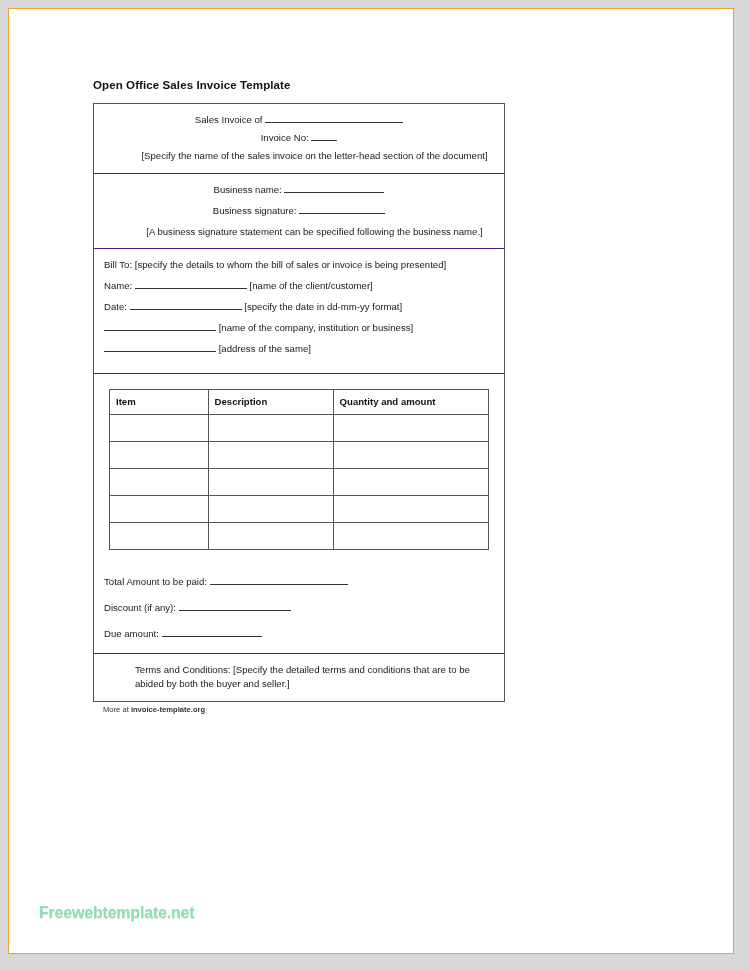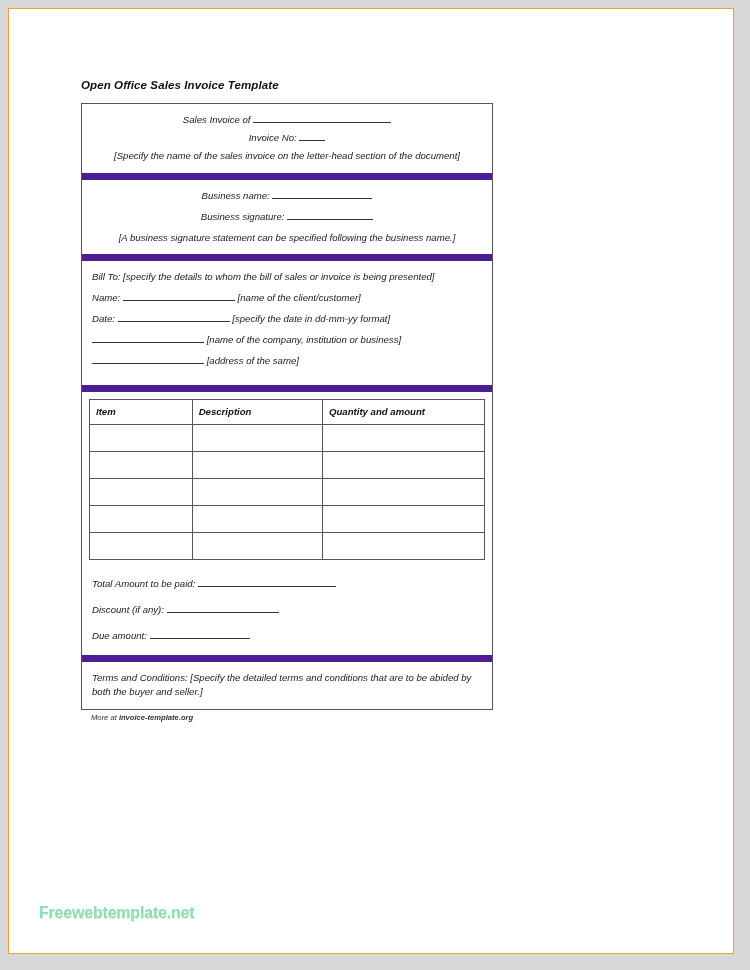--- a/index.html
+++ b/index.html
@@ -18,54 +18,53 @@
     left: 8px;
     top: 8px;
     width: 726px;
     height: 946px;
     background: #ffffff;
     border: 1px solid #f0a030;
     box-sizing: border-box;
   }
   #sheet {
     position: absolute;
-    left: 58px;
+    left: 70px;
     top: 70px;
     width: 440px;
-    font-style: italic;
   }
   .doc-title {
     font-size: 11.5px;
     font-weight: bold;
     color: #111;
     margin: 0 0 12px 14px;
     letter-spacing: 0.1px;
   }
   .invoice-box {
     border: 1px solid #555;
     width: 412px;
     margin-left: 14px;
     box-sizing: border-box;
     background: #fff;
   }
   .band {
-    border-bottom: 7px solid #4c1d95;
+    border-bottom: 1px solid #4c1d95;
     padding: 9px 10px 10px 10px;
     box-sizing: border-box;
   }
   .band.last { border-bottom: none; }
   .ctr { text-align: center; }
   .line {
     font-size: 9.6px;
     color: #1a1a1a;
     line-height: 1.45;
     margin: 0 0 7px 0;
   }
   .line.tight { margin-bottom: 4px; }
-  .line.nomargin { margin-bottom: 0; }
+  .line.nomargin { margin-bottom: 0; margin-left: 31px; }
   .blank {
     display: inline-block;
     border-bottom: 1px solid #333;
     vertical-align: baseline;
   }
   .b-xs { width: 26px; }
   .b-md { width: 86px; }
   .b-lg { width: 100px; }
   .b-xl { width: 112px; }
   .b-xxl { width: 138px; }
@@ -88,21 +87,21 @@
     text-align: left;
     height: 25px;
   }
   table.items td { background: #fff; }
   .col-item { width: 26%; }
   .col-desc { width: 33%; }
   .col-qty { width: 41%; }
   .items-wrap {
     border-bottom: 1px solid #555;
     border-top: none;
-    margin: 8px;
+    margin: 16px;
   }
   .items-wrap table.items { margin: -1px; width: calc(100% + 2px); }
   .totals .line { margin-bottom: 12px; }
   .totals .line:last-child { margin-bottom: 2px; }
   .terms { font-size: 9.6px; line-height: 1.5; }
   .more {
     font-size: 7.6px;
     color: #333;
     margin: 3px 0 0 24px;
   }

